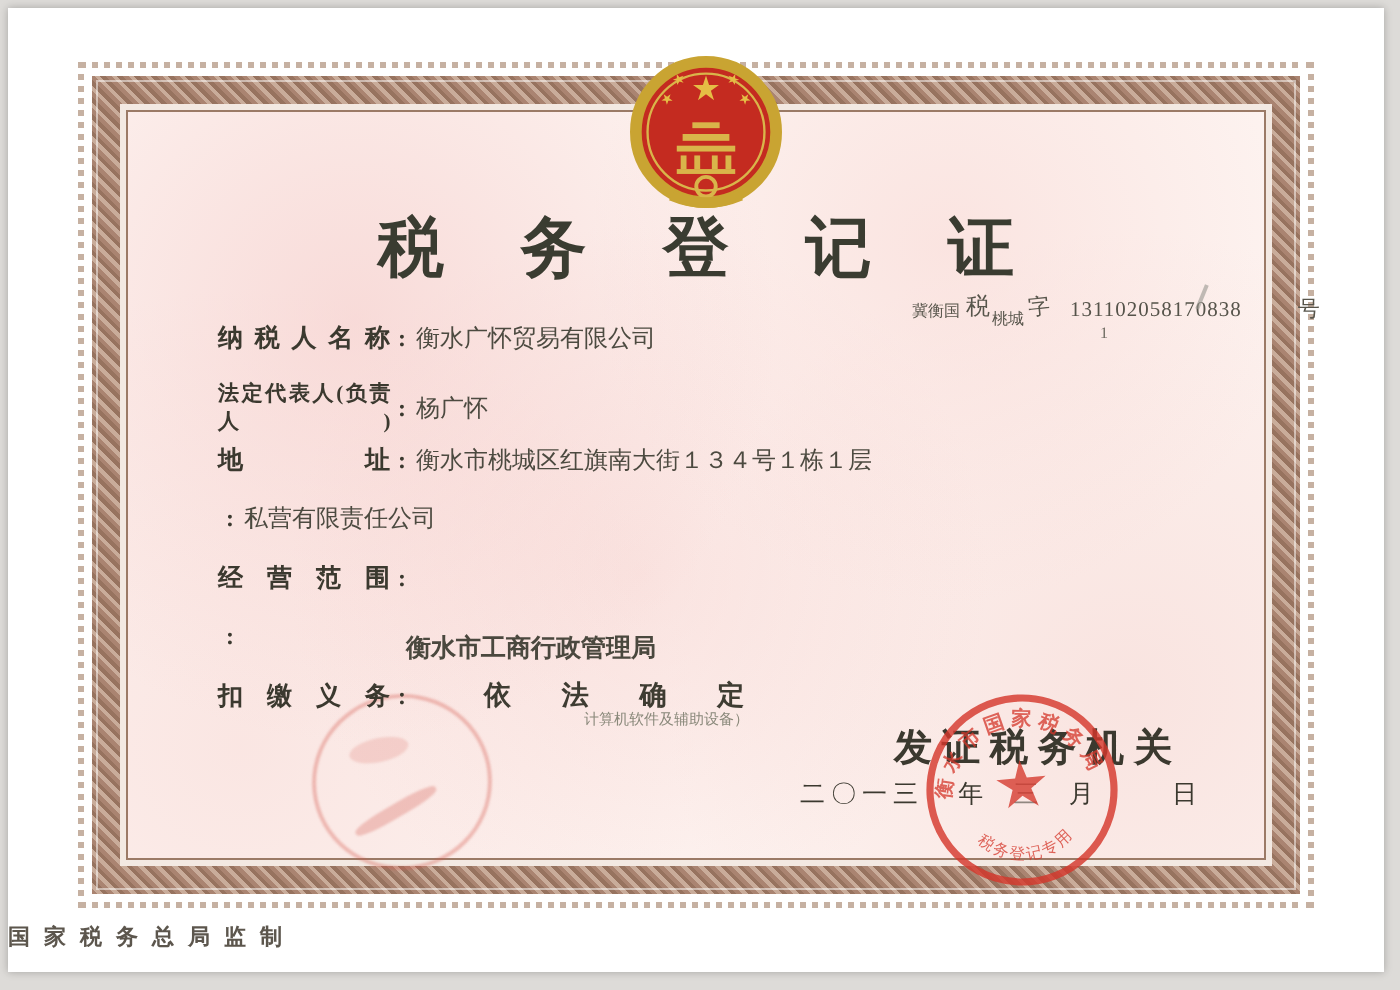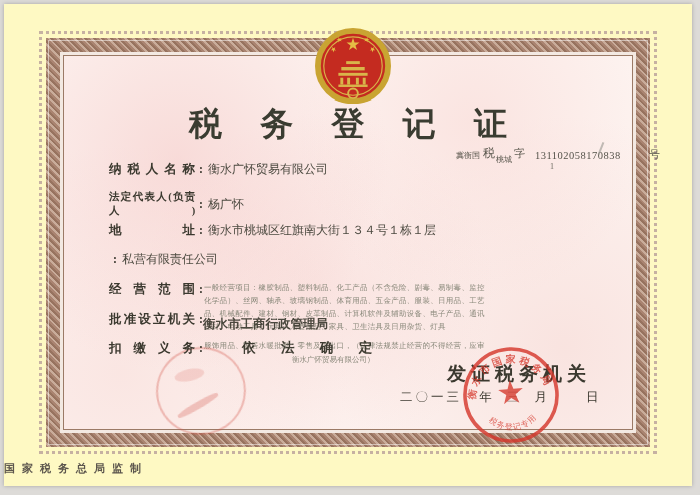--- a/index.html
+++ b/index.html
@@ -3,21 +3,21 @@
 <meta charset="utf-8">
 <style>
   html,body{margin:0;padding:0;}
   body{
     width:700px;height:495px;position:relative;overflow:hidden;
     background:#dddbd8;
     font-family:"Liberation Serif","DejaVu Serif",serif;
   }
   .paper{
     position:absolute;left:4px;top:4px;right:8px;bottom:9px;
-    background:#fef9c3;
+    background:#ffffff;
     box-shadow:0 0 4px rgba(0,0,0,.25);
     padding-left:24px;
   }
   
   .frame{
     position:absolute;left:42px;top:34px;right:42px;bottom:39px;
     background:repeating-linear-gradient(45deg,#aa8471 0 2px,#c9ac9a 2px 4px,#97735f 4px 6px);
     padding:14px;box-sizing:border-box;
   }
   .frame::before{
@@ -175,38 +175,30 @@
   </div>
   <div class="row" style="top:247px">
     <span class="colon">:</span>
     <span class="value">私营有限责任公司</span>
   </div>
   <div class="row" style="top:277px">
     <span class="label">经营范围</span>
     <span class="colon">:</span>
   </div>
   <div class="row" style="top:307px">
-    <span class="label">批准设立机关</span>
     <span class="colon">:</span>
   </div>
   <div class="approve-value">衡水市工商行政管理局</div>
   <div class="row" style="top:335px">
     <span class="label">扣缴义务</span>
     <span class="colon">:</span>
     <span class="value big">依 法 确 定</span>
   </div>
 
-  <div class="scope">
-    <div>一般经营项目：橡胶制品、塑料制品、化工产品（不含危险、剧毒、易制毒、监控</div>
-    <div>化学品）、丝网、轴承、玻璃钢制品、体育用品、五金产品、服装、日用品、工艺</div>
-    <div>品、机械配件、建材、钢材、皮革制品、计算机软件及辅助设备、电子产品、通讯</div>
-    <div>器材、电动工具、玩具、人造用品、家具、卫生洁具及日用杂货、灯具</div>
-    <div style="margin-top:6px">服饰用品、家居水暖批发、零售及进出口，（法律法规禁止经营的不得经营，应审</div>
-  </div>
-  <div class="scope-overflow">衡水广怀贸易有限公司）</div>
+  <div class="scope-overflow">计算机软件及辅助设备）</div>
 
   <div class="faint-stamp"></div>
 
   <div class="issuer-label">发证税务机关</div>
   <div class="date-line">
     <span class="d-year-prefix">二〇一三</span>
     <span class="d-nian">年</span>
     <span class="d-month-val">三</span>
     <span class="d-yue">月</span>
     <span class="d-ri">日</span>

